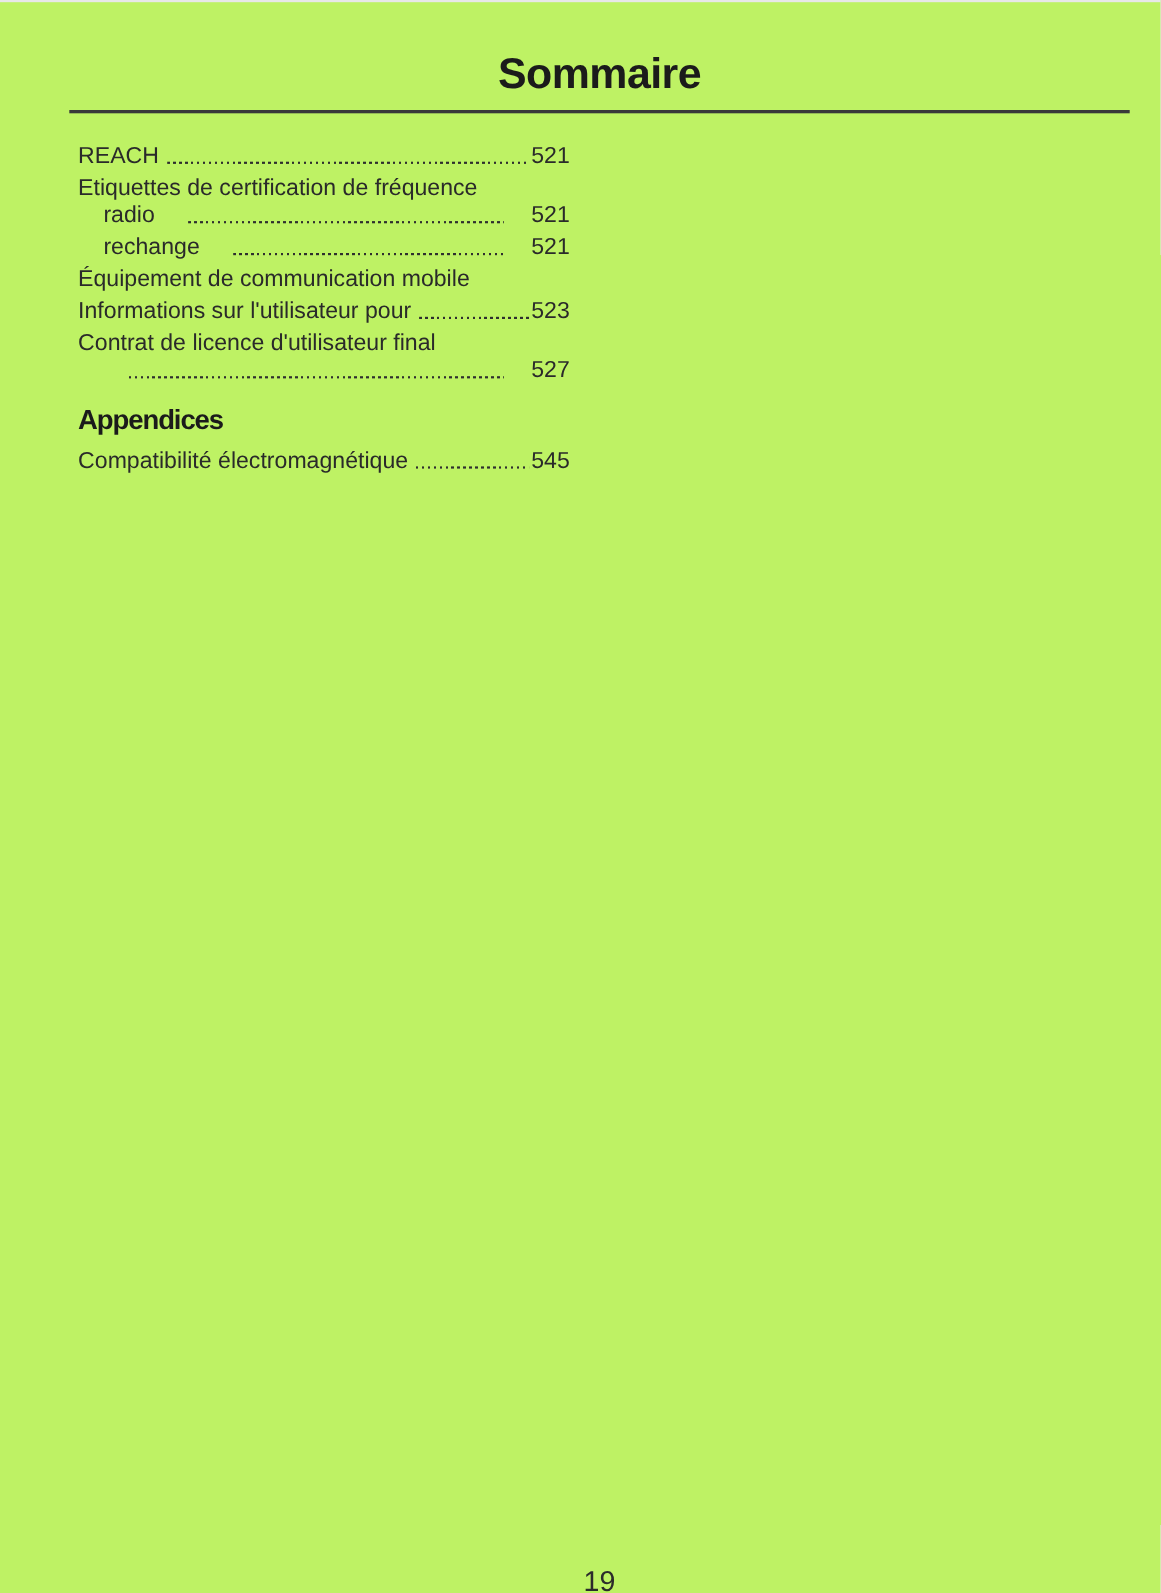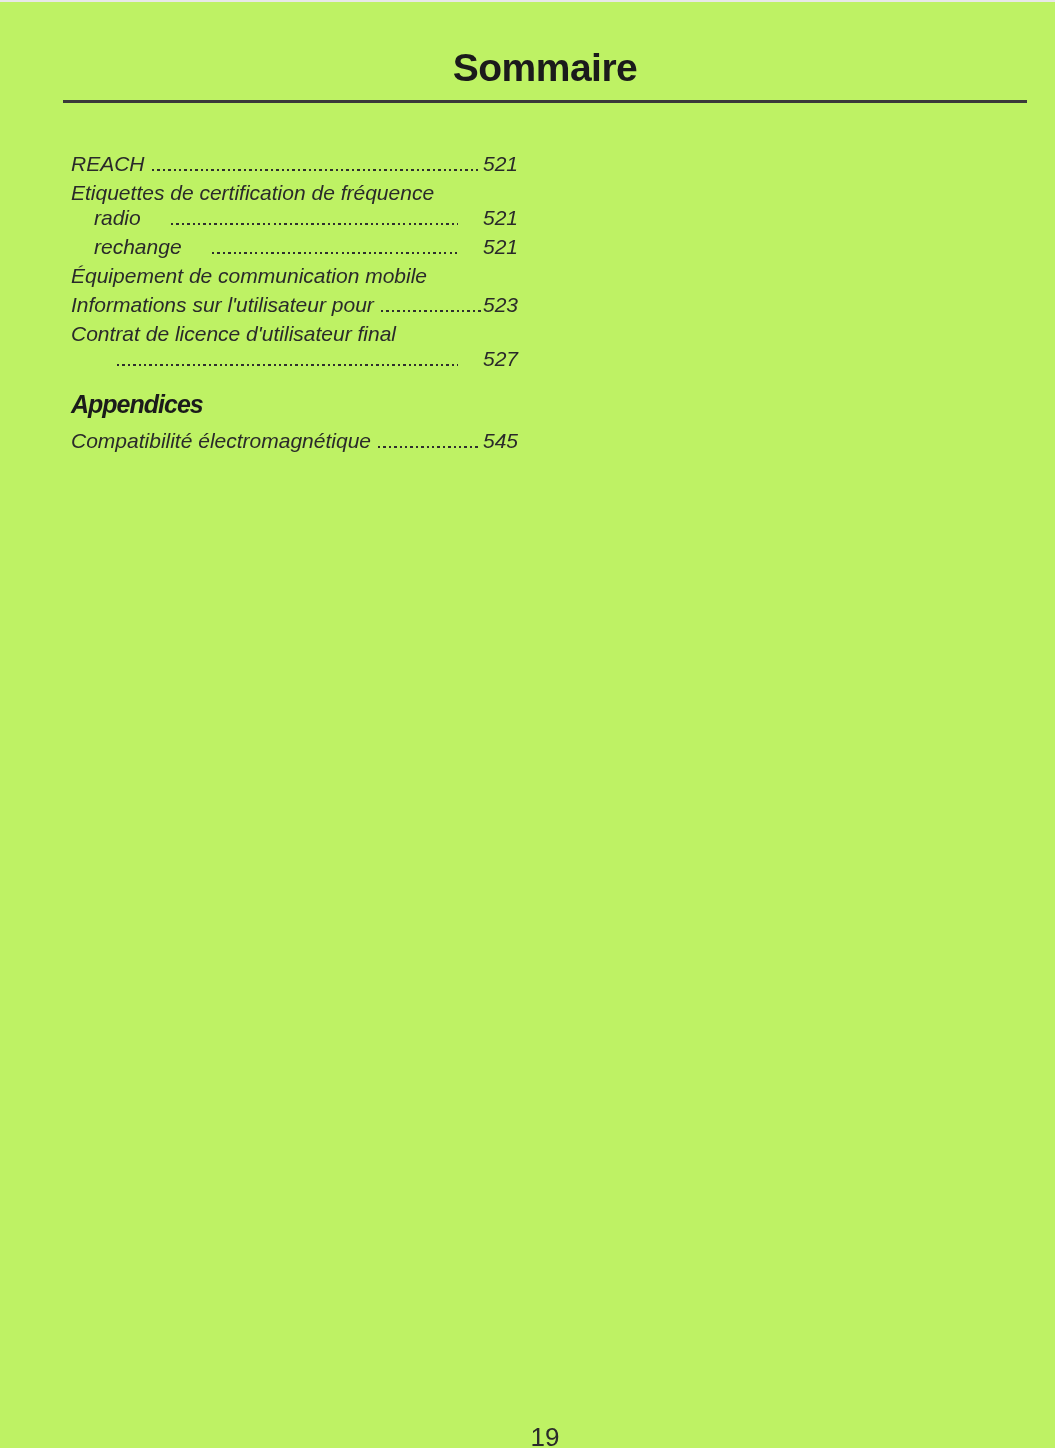--- a/index.html
+++ b/index.html
@@ -24,24 +24,23 @@
     color:#1b1b1b;
   }
   .rule{
     height:0;
     border-top:3px solid #3a3a3a;
     margin-top:11px;
   }
   .toc-column{
     width:447px;
     margin-left:8px;
-    padding-top:48px;
+    padding-top:26px;
     font-size:21px;
     line-height:25px;
-    font-style:italic;
   }
   .toc-entry{margin:0 0 4px 0;}
   .toc-line{display:flex;min-width:0;}
   .toc-line.indent{padding-left:23px;gap:23px;}
   .toc-label{flex:0 0 auto;white-space:pre;}
   .toc-leader{
     flex:1 1 auto;
     min-width:14px;
     margin:0 2px 0 7px;
     background:repeating-linear-gradient(to right,#2e2e2e 0 2.3px,transparent 2.3px 5.4px) 0 calc(100% - 5px)/100% 2.4px no-repeat;

